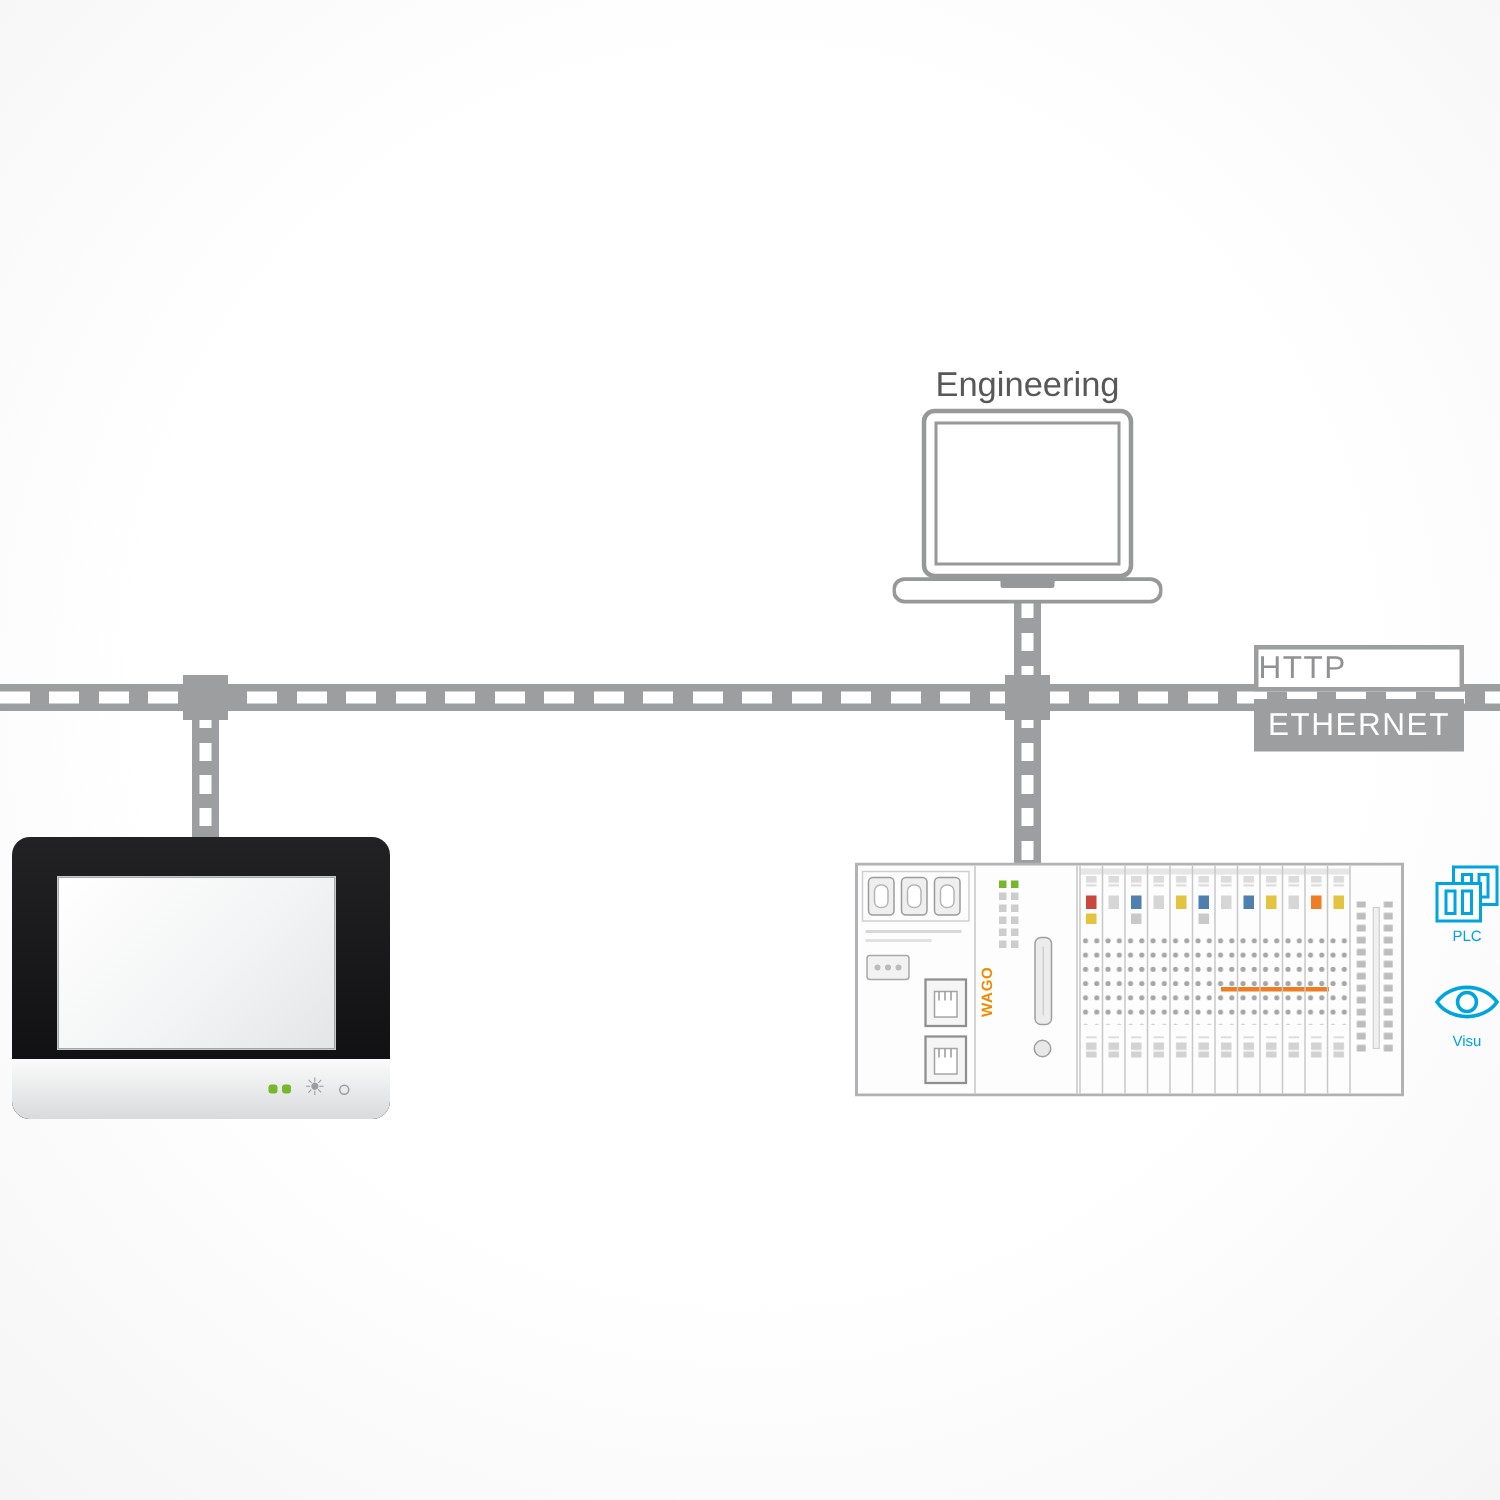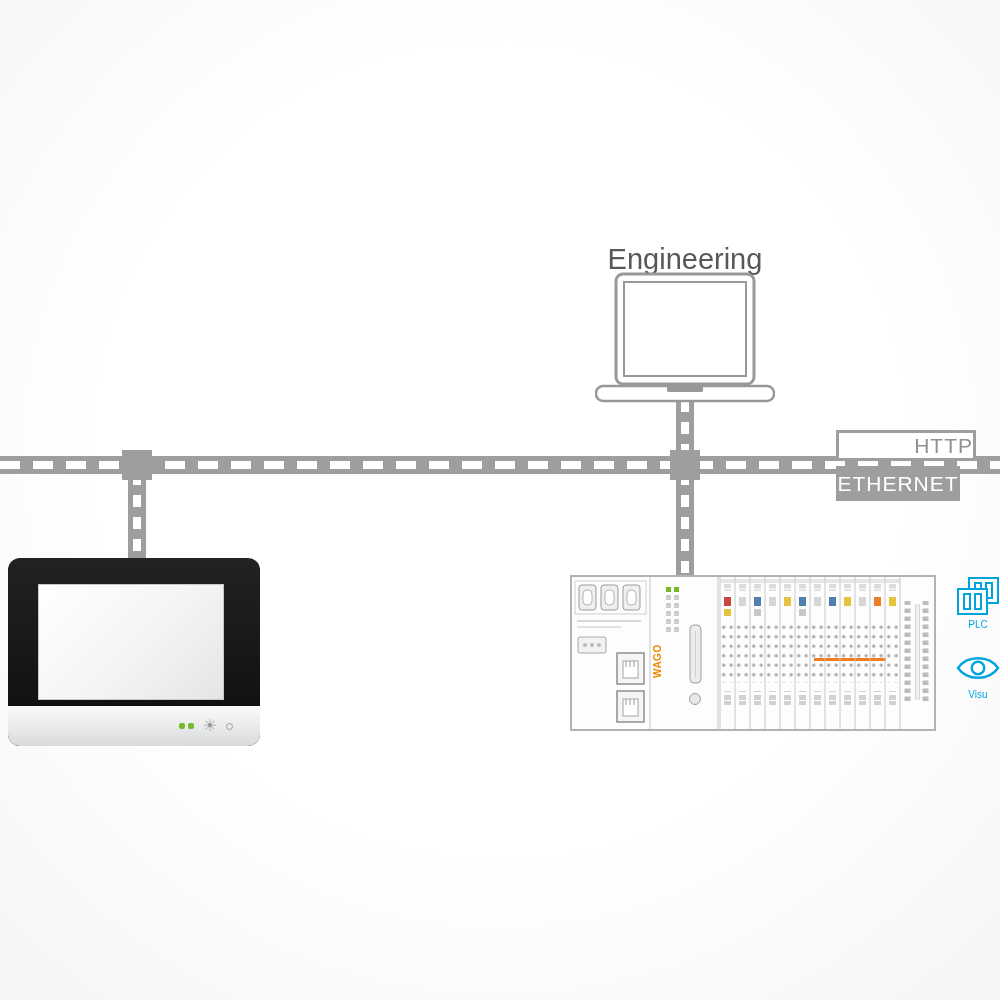--- a/index.html
+++ b/index.html
@@ -24,25 +24,25 @@
     background:repeating-linear-gradient(180deg,#fff 0 12px, rgba(0,0,0,0) 12px 22px); }
   .vdrop-left  { left:128px; top:473px; height:89px; }
   .vdrop-up    { left:676px; top:400px; height:57px; }
   .vdrop-down  { left:676px; top:473px; height:104px; }
   .junction { width:30px; height:30px; background:#9c9e9f; top:450px; }
   .junction-left  { left:122px; }
   .junction-right { left:670px; }
 
   
   .engineering-label { left:575px; top:243px; width:220px; text-align:center;
-    font-size:29px; color:#58585a; }
+    font-size:23px; color:#58585a; }
   .http-box { left:836px; top:430px; width:140px; height:31px; background:#fff;
     border:3px solid #9c9e9f; color:#8f9193; font-size:21px; letter-spacing:1px;
-    display:flex; align-items:center; justify-content:flex-end; }
-  .eth-box { left:836px; top:466px; width:124px; height:35px; background:#9c9e9f;
+    display:flex; align-items:center; justify-content:flex-start; }
+  .eth-box { left:836px; top:466px; width:140px; height:35px; background:#9c9e9f;
     color:#ffffff; font-size:21px; letter-spacing:1px;
     display:flex; align-items:center; justify-content:center; }
 
   
   .hmi { left:8px; top:558px; width:252px; height:188px; border-radius:12px;
     background:linear-gradient(180deg,#222225,#0d0d0f); }
   .hmi-screen { position:absolute; left:30px; top:26px; width:186px; height:116px;
     background:linear-gradient(135deg,#ffffff 0%,#f3f4f5 55%,#e3e5e7 100%);
     border:1px solid #c6c8ca; }
   .hmi-strip { position:absolute; left:0; bottom:0; width:252px; height:40px;

